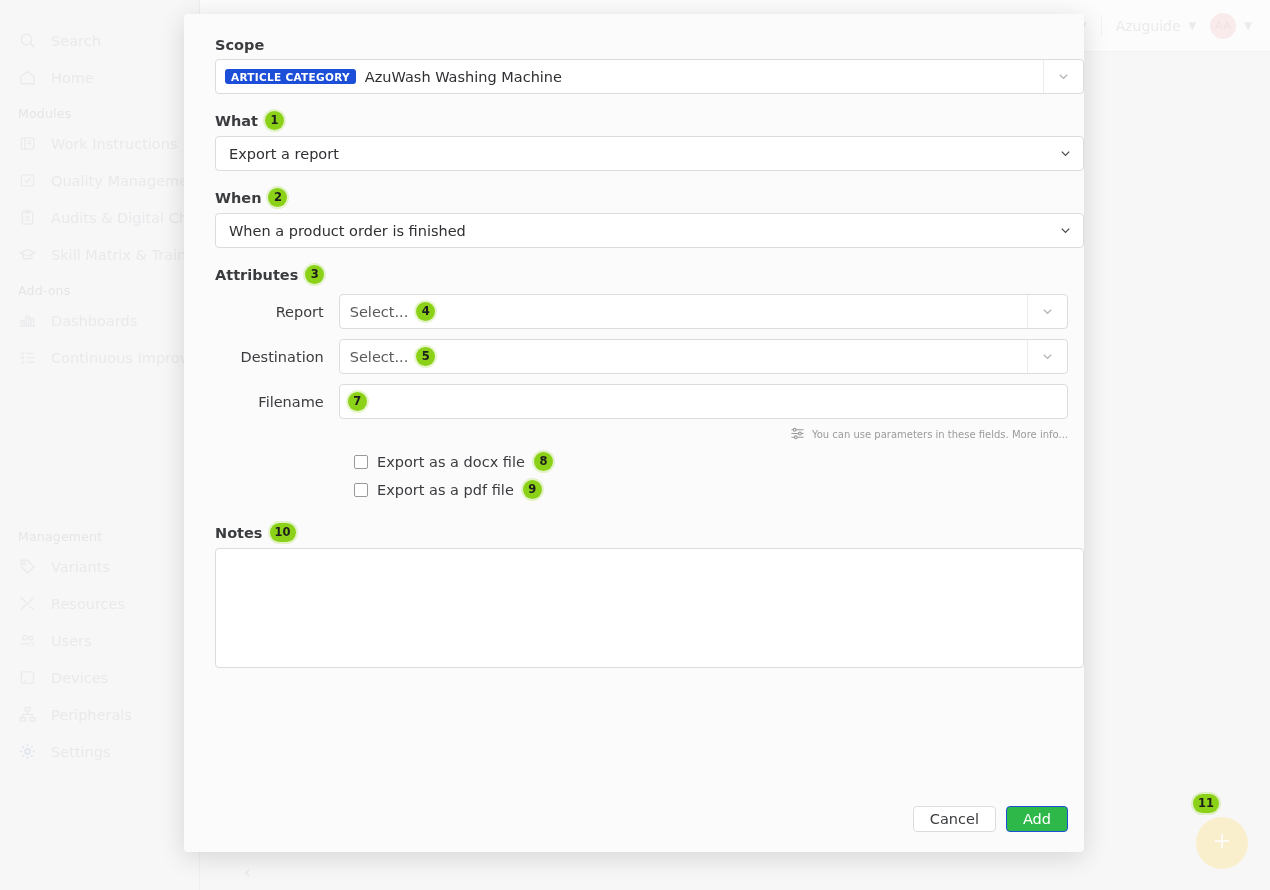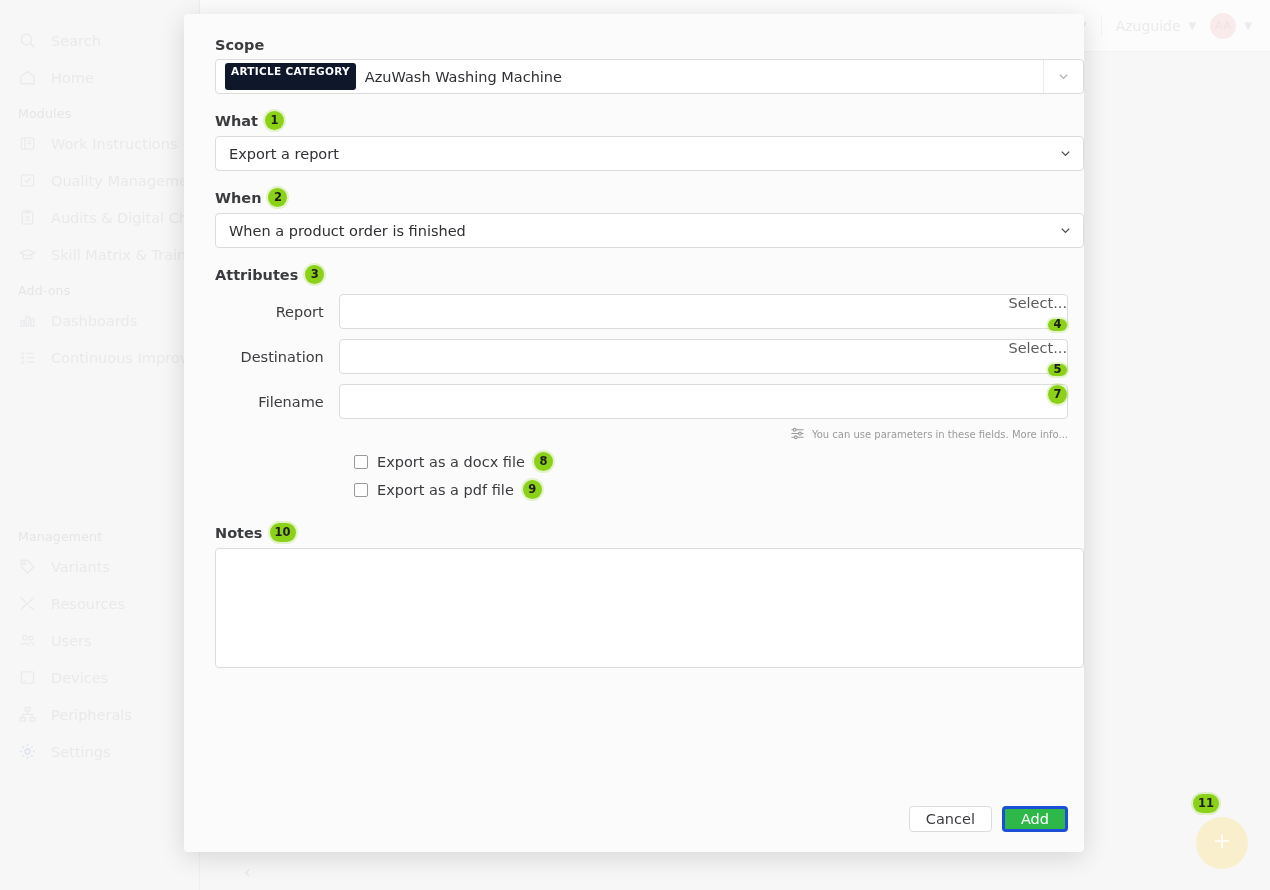--- a/index.html
+++ b/index.html
@@ -97,22 +97,22 @@
 
   .control {
     position: relative; height: 35px; background: #fff;
     border: 1px solid #dcdcdc; border-radius: 4px;
     display: flex; align-items: center;
   }
   .control.w-full { width: 869px; }
 
   .scope-box { padding-left: 9px; gap: 9px; }
   .scope-tag {
-    background: #0f172a; color: #fff; font-size: 10.5px; font-weight: bold;
-    letter-spacing: .3px; padding: 3px 6px 13px 6px; border-radius: 3px; line-height: 1;
+    background: #1d4ed8; color: #fff; font-size: 10.5px; font-weight: bold;
+    letter-spacing: .3px; padding: 3px 6px 1px 6px; border-radius: 3px; line-height: 1;
   }
   .scope-val { font-size: 14.5px; color: #2f3033; }
   .scope-caret {
     margin-left: auto; width: 40px; height: 100%; display: flex; align-items: center;
     justify-content: center; border-left: 1px solid #ececec; color: #b9b9b9;
   }
 
   .selectish {
     width: 869px; height: 35px; background: #fff; border: 1px solid #dcdcdc;
     border-radius: 4px; display: flex; align-items: center; padding-left: 13px;
@@ -124,22 +124,22 @@
   }
 
   
   .attr-row { display: flex; align-items: center; margin-top: 10px; }
   .attr-label {
     width: 124px; text-align: right; padding-right: 15px;
     font-size: 14.5px; color: #3b3c3f;
   }
   .attr-ctl {
     position: relative; width: 731px; height: 35px; background: #fff;
-    border: 1px solid #dcdcdc; border-radius: 4px; display: flex; align-items: flex-end;
-    padding-left: 10px; font-size: 14.5px; color: #575757; gap: 8px; cursor: text; flex-direction: column;
+    border: 1px solid #dcdcdc; border-radius: 4px; display: flex; align-items: center;
+    padding-left: 10px; font-size: 14.5px; color: #575757; gap: 8px; cursor: text;
   }
   .attr-ctl .placeholder { color: #5a5a5a; }
   .attr-ctl .sep-caret {
     margin-left: auto; width: 40px; height: 100%; display: flex; align-items: center;
     justify-content: center; border-left: 1px solid #ececec; color: #b9b9b9;
   }
   .attr-ctl.plain { padding-left: 8px; }
 
   .hint-row {
     display: flex; align-items: center; justify-content: flex-end; gap: 7px;
@@ -164,21 +164,21 @@
 
   .modal-foot {
     position: absolute; right: 16px; bottom: 20px;
     display: flex; align-items: center; gap: 10px;
   }
   .btn {
     height: 26px; padding: 0 16px; border-radius: 4px; font-size: 14.5px;
     display: flex; align-items: center; justify-content: center; cursor: pointer;
   }
   .btn-cancel { background: #fff; border: 1px solid #dcdcdc; color: #3b3c3f; }
-  .btn-add { background: #2fb84a; border: 3px solid #1d4ed8; color: #fff; position: relative; }
+  .btn-add { background: #2fb84a; border: 1px solid #1d4ed8; color: #fff; position: relative; }
   .badge-11 { position: absolute; left: 1009px; top: 780px; }
 </style>
 </head>
 <body>
 
 <div id="app">
 
   <div class="bg-layer"></div>
 
   <div class="sidebar">

